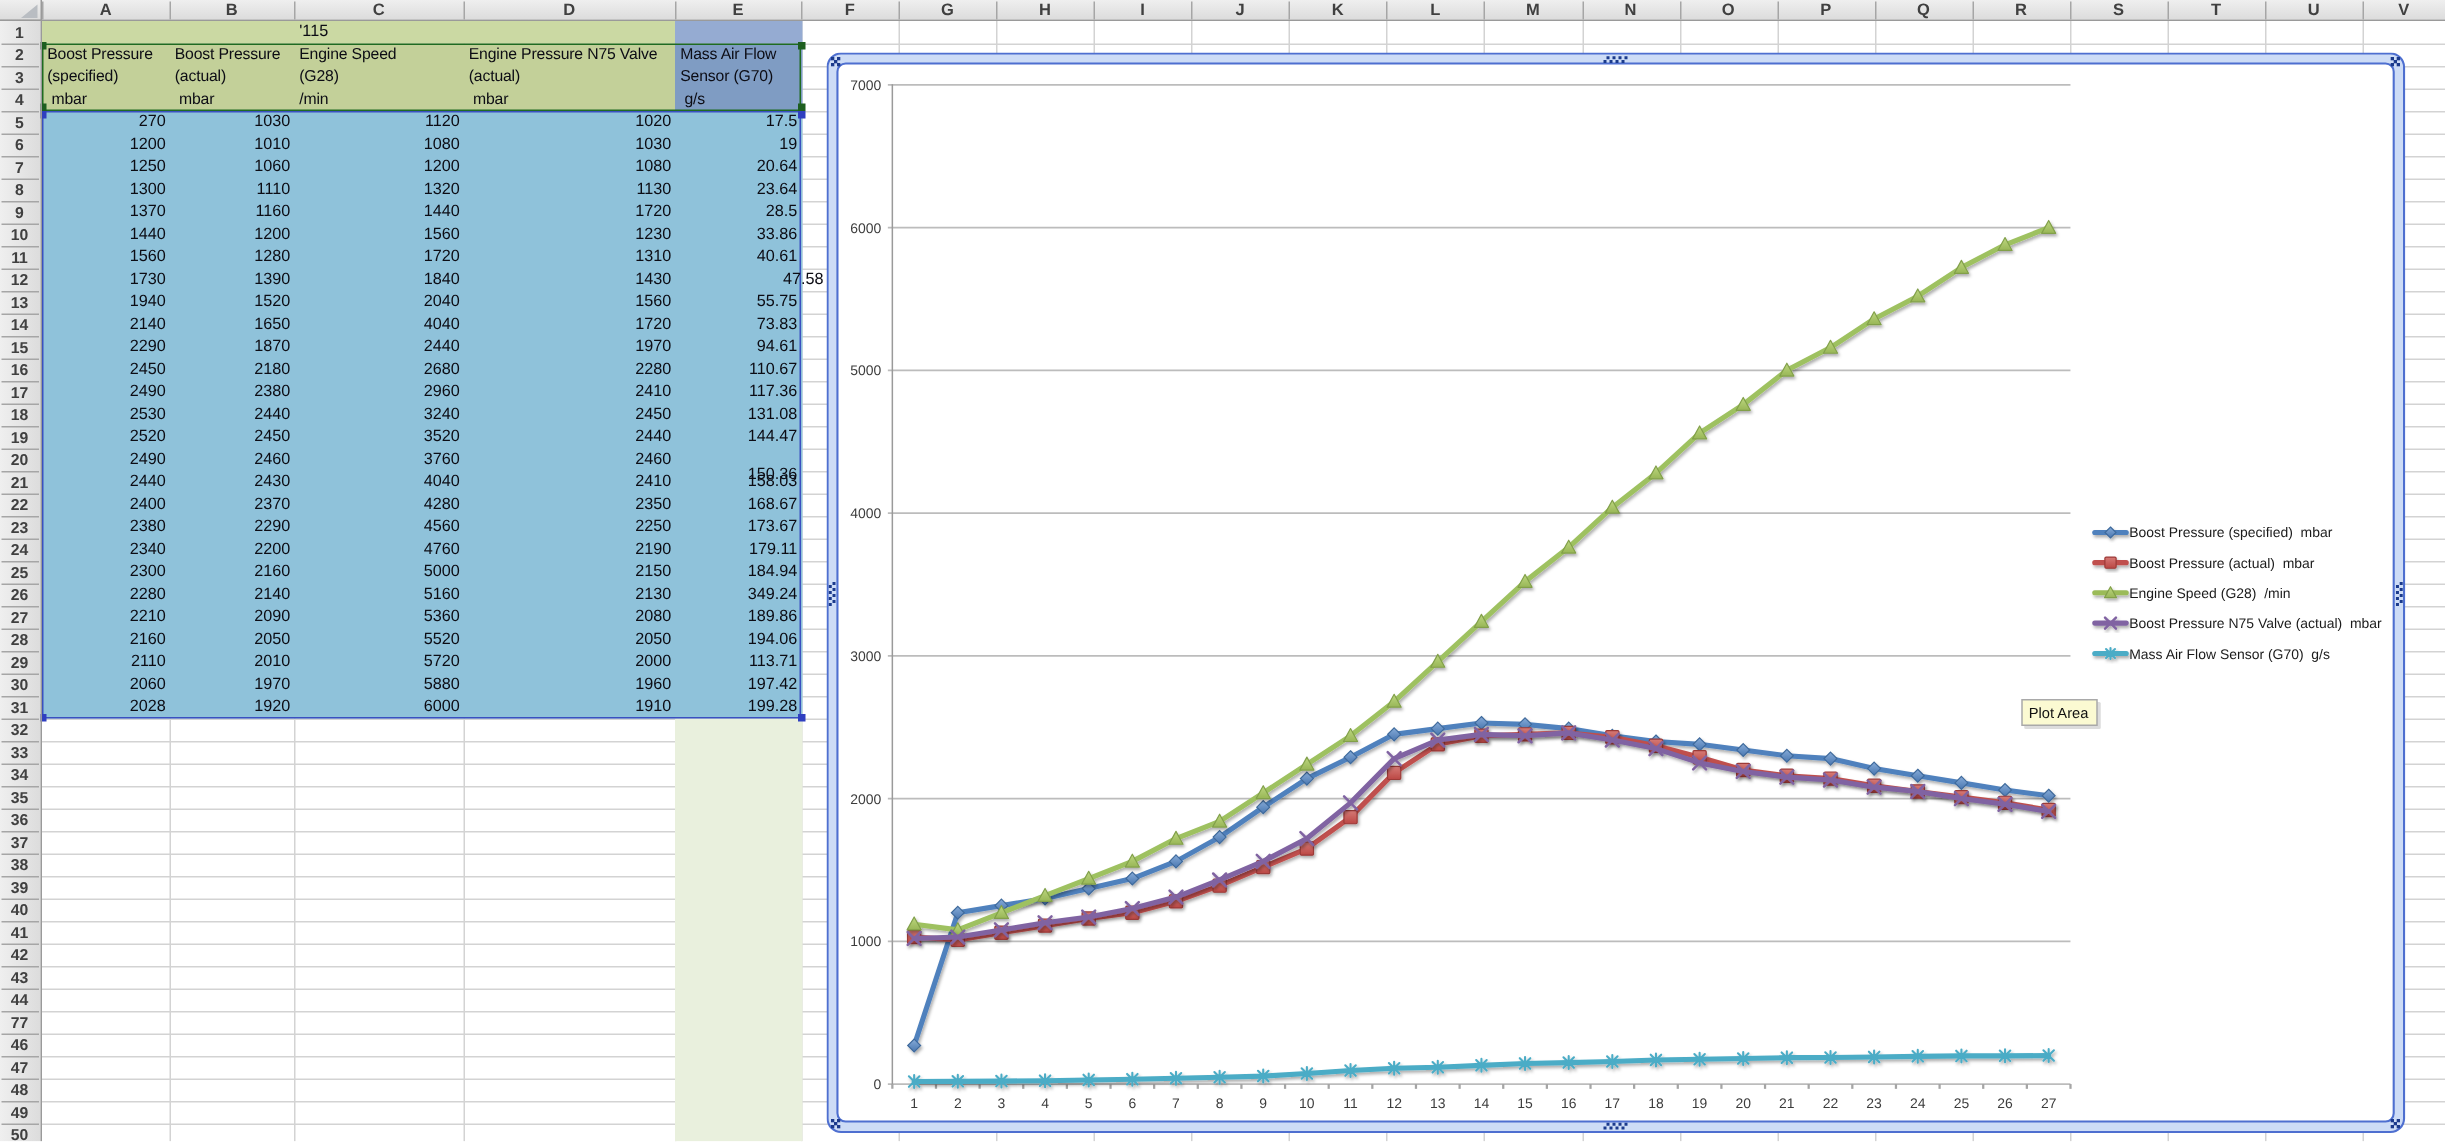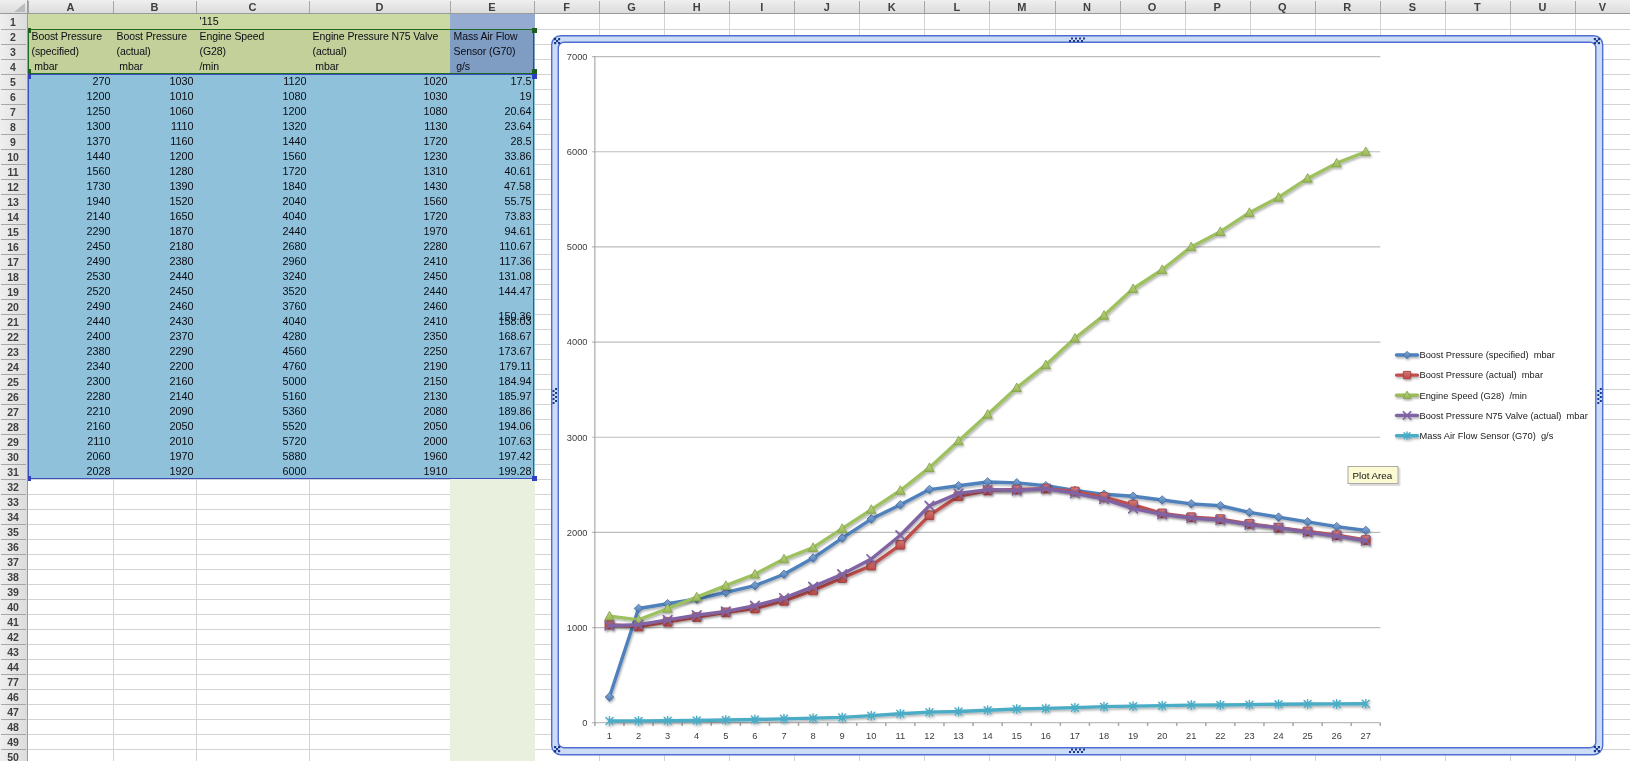--- a/index.html
+++ b/index.html
@@ -135,21 +135,21 @@
     <div class="ct num" style="left:471.5px;top:149px;width:60px">33.86</div>
     <div class="ct num" style="left:50.5px;top:164px;width:60px">1560</div>
     <div class="ct num" style="left:133.5px;top:164px;width:60px">1280</div>
     <div class="ct num" style="left:246.5px;top:164px;width:60px">1720</div>
     <div class="ct num" style="left:387.5px;top:164px;width:60px">1310</div>
     <div class="ct num" style="left:471.5px;top:164px;width:60px">40.61</div>
     <div class="ct num" style="left:50.5px;top:179px;width:60px">1730</div>
     <div class="ct num" style="left:133.5px;top:179px;width:60px">1390</div>
     <div class="ct num" style="left:246.5px;top:179px;width:60px">1840</div>
     <div class="ct num" style="left:387.5px;top:179px;width:60px">1430</div>
-    <div class="ct num" style="left:471px;top:179px;width:60px">47.58</div>
+    <div class="ct num" style="left:489px;top:179px;width:60px">47.58</div>
     <div class="ct num" style="left:50.5px;top:194px;width:60px">1940</div>
     <div class="ct num" style="left:133.5px;top:194px;width:60px">1520</div>
     <div class="ct num" style="left:246.5px;top:194px;width:60px">2040</div>
     <div class="ct num" style="left:387.5px;top:194px;width:60px">1560</div>
     <div class="ct num" style="left:471.5px;top:194px;width:60px">55.75</div>
     <div class="ct num" style="left:50.5px;top:209px;width:60px">2140</div>
     <div class="ct num" style="left:133.5px;top:209px;width:60px">1650</div>
     <div class="ct num" style="left:246.5px;top:209px;width:60px">4040</div>
     <div class="ct num" style="left:387.5px;top:209px;width:60px">1720</div>
     <div class="ct num" style="left:471.5px;top:209px;width:60px">73.83</div>
@@ -205,36 +205,36 @@
     <div class="ct num" style="left:471.5px;top:359px;width:60px">179.11</div>
     <div class="ct num" style="left:50.5px;top:374px;width:60px">2300</div>
     <div class="ct num" style="left:133.5px;top:374px;width:60px">2160</div>
     <div class="ct num" style="left:246.5px;top:374px;width:60px">5000</div>
     <div class="ct num" style="left:387.5px;top:374px;width:60px">2150</div>
     <div class="ct num" style="left:471.5px;top:374px;width:60px">184.94</div>
     <div class="ct num" style="left:50.5px;top:389px;width:60px">2280</div>
     <div class="ct num" style="left:133.5px;top:389px;width:60px">2140</div>
     <div class="ct num" style="left:246.5px;top:389px;width:60px">5160</div>
     <div class="ct num" style="left:387.5px;top:389px;width:60px">2130</div>
-    <div class="ct num" style="left:471.5px;top:389px;width:60px">185.97</div>
+    <div class="ct num" style="left:471.5px;top:389px;width:60px">349.24</div>
     <div class="ct num" style="left:50.5px;top:404px;width:60px">2210</div>
     <div class="ct num" style="left:133.5px;top:404px;width:60px">2090</div>
     <div class="ct num" style="left:246.5px;top:404px;width:60px">5360</div>
     <div class="ct num" style="left:387.5px;top:404px;width:60px">2080</div>
     <div class="ct num" style="left:471.5px;top:404px;width:60px">189.86</div>
     <div class="ct num" style="left:50.5px;top:419px;width:60px">2160</div>
     <div class="ct num" style="left:133.5px;top:419px;width:60px">2050</div>
     <div class="ct num" style="left:246.5px;top:419px;width:60px">5520</div>
     <div class="ct num" style="left:387.5px;top:419px;width:60px">2050</div>
     <div class="ct num" style="left:471.5px;top:419px;width:60px">194.06</div>
     <div class="ct num" style="left:50.5px;top:434px;width:60px">2110</div>
     <div class="ct num" style="left:133.5px;top:434px;width:60px">2010</div>
     <div class="ct num" style="left:246.5px;top:434px;width:60px">5720</div>
     <div class="ct num" style="left:387.5px;top:434px;width:60px">2000</div>
-    <div class="ct num" style="left:471.5px;top:434px;width:60px">107.63</div>
+    <div class="ct num" style="left:471.5px;top:434px;width:60px">113.71</div>
     <div class="ct num" style="left:50.5px;top:449px;width:60px">2060</div>
     <div class="ct num" style="left:133.5px;top:449px;width:60px">1970</div>
     <div class="ct num" style="left:246.5px;top:449px;width:60px">5880</div>
     <div class="ct num" style="left:387.5px;top:449px;width:60px">1960</div>
     <div class="ct num" style="left:471.5px;top:449px;width:60px">197.42</div>
     <div class="ct num" style="left:50.5px;top:464px;width:60px">2028</div>
     <div class="ct num" style="left:133.5px;top:464px;width:60px">1920</div>
     <div class="ct num" style="left:246.5px;top:464px;width:60px">6000</div>
     <div class="ct num" style="left:387.5px;top:464px;width:60px">1910</div>
     <div class="ct num" style="left:471.5px;top:464px;width:60px">199.28</div>

